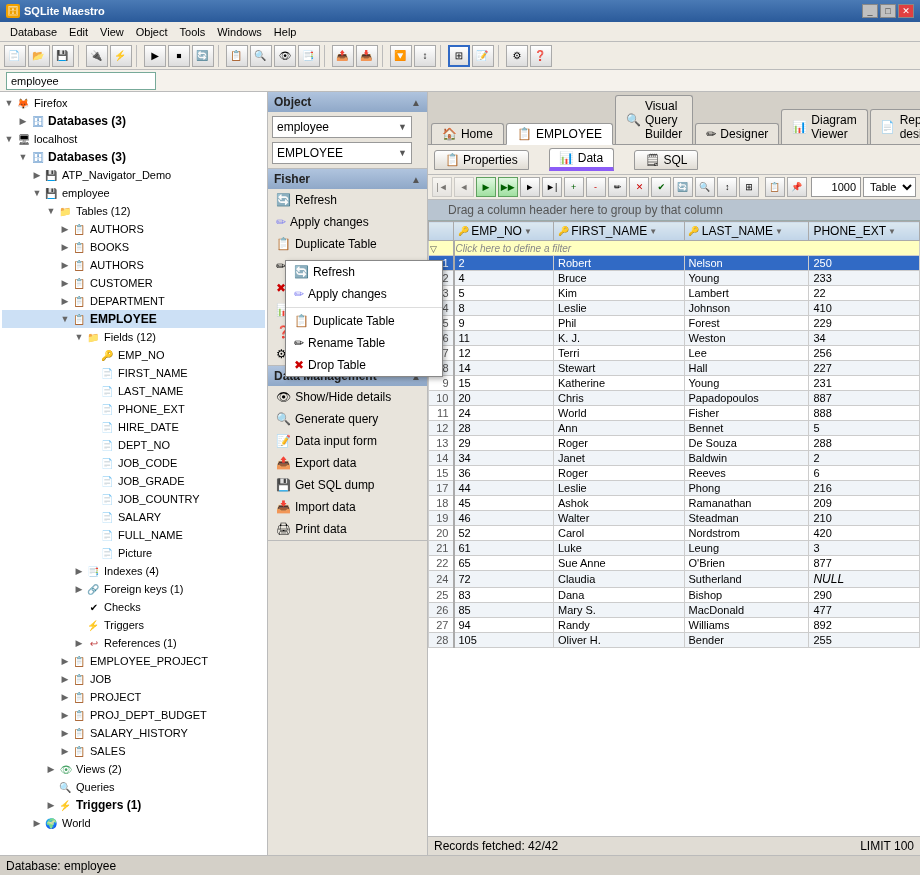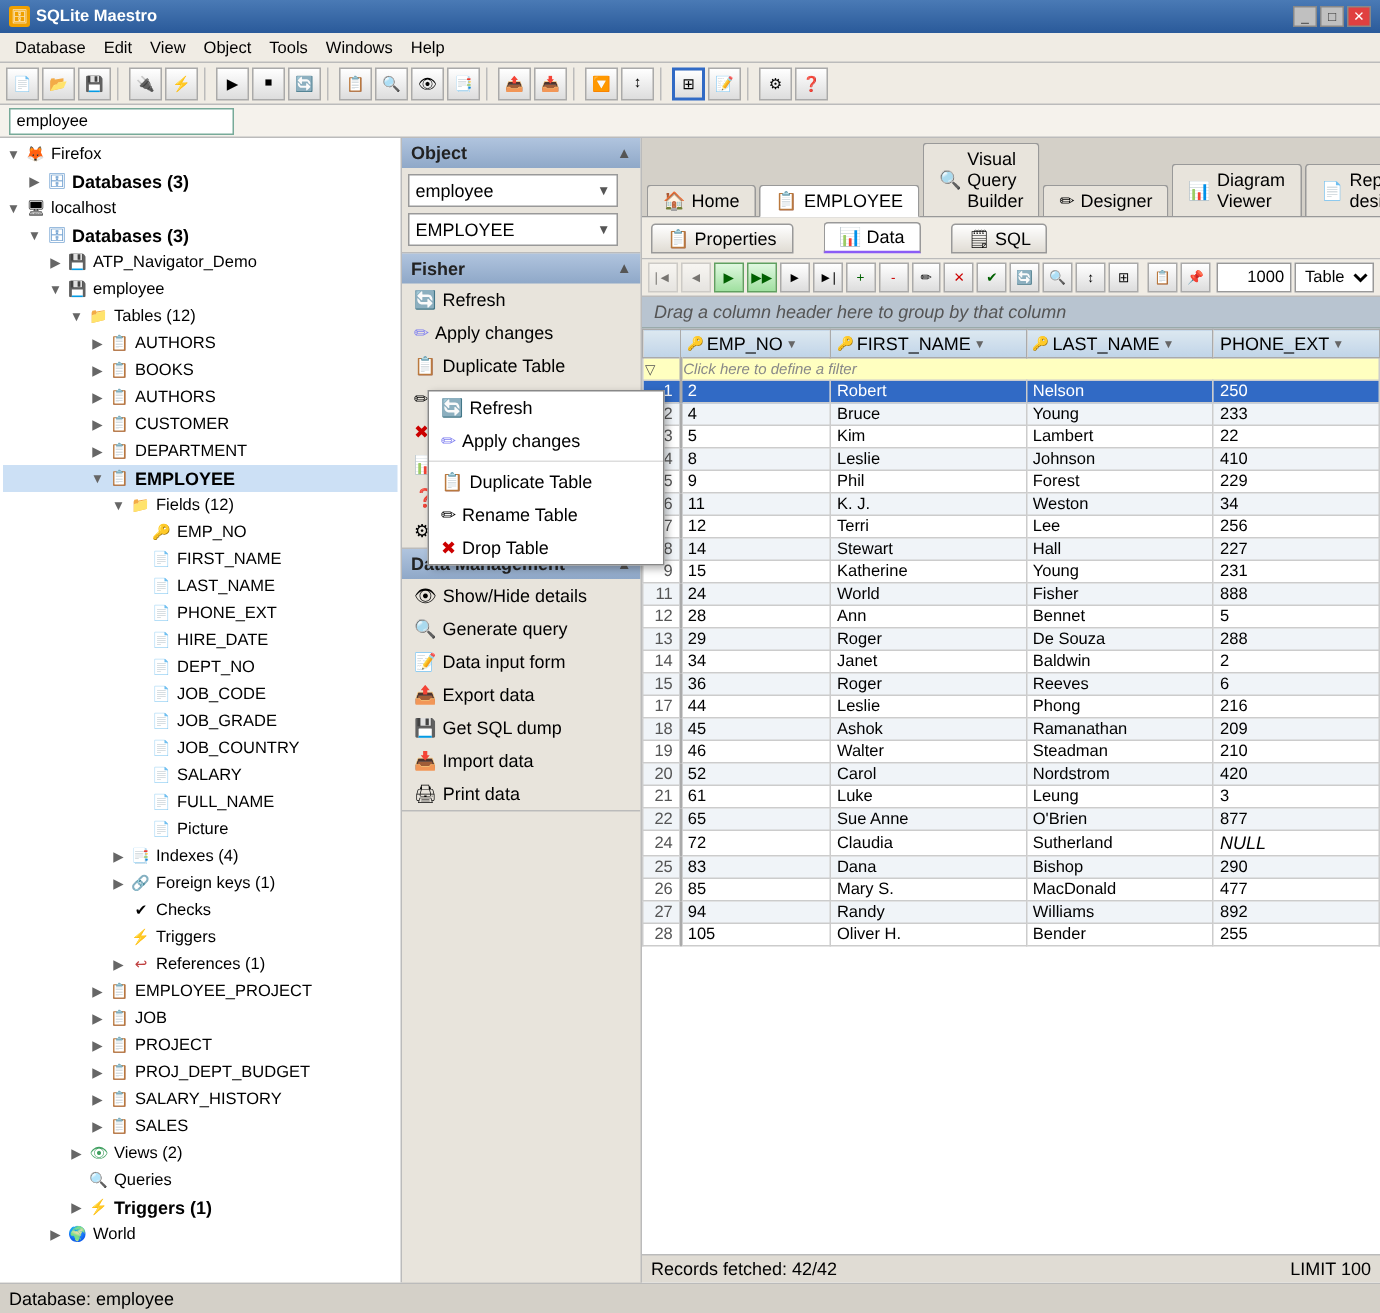--- a/index.html
+++ b/index.html
@@ -63,31 +63,31 @@
     .right-panel { flex: 1; background: white; display: flex; flex-direction: column; overflow: hidden; }
     
     
     .tab-bar { background: #d4d0c8; display: flex; align-items: flex-end; padding: 3px 3px 0; gap: 2px; border-bottom: 1px solid #999; }
     .tab { background: #e8e4dc; border: 1px solid #999; border-bottom: none; padding: 3px 10px; font-size: 11px; cursor: pointer; display: flex; align-items: center; gap: 4px; border-radius: 3px 3px 0 0; }
     .tab.active { background: white; border-bottom: 1px solid white; margin-bottom: -1px; z-index: 1; }
     
     
     .sub-tab-bar { background: #f0ece4; display: flex; align-items: center; padding: 3px 6px; border-bottom: 1px solid #bbb; gap: 20px; }
     .sub-tab { background: linear-gradient(to bottom, #fff, #e0dcd4); border: 1px solid #999; padding: 2px 10px; font-size: 11px; cursor: pointer; border-radius: 3px 3px 0 0; }
-    .sub-tab.active { background: white; border-bottom: 2px solid #8b5cf6; }
+    .sub-tab.active { background: white; border-bottom: 4px solid #8b5cf6; }
     
     
     .data-toolbar { background: #f0ece4; display: flex; align-items: center; padding: 2px 4px; border-bottom: 1px solid #bbb; gap: 2px; }
     .nav-btn { width: 20px; height: 20px; background: linear-gradient(to bottom, #fff, #ddd); border: 1px solid #aaa; display: flex; align-items: center; justify-content: center; font-size: 9px; cursor: pointer; }
     .nav-btn.disabled { opacity: 0.5; cursor: default; }
     .limit-input { width: 50px; height: 20px; border: 1px solid #999; padding: 0 4px; text-align: right; font-size: 11px; }
     .table-select { height: 20px; border: 1px solid #999; background: white; padding: 0 2px; font-size: 11px; }
     
     
-    .group-by-bar { background: #b8c4d0; padding: 3px 8px; font-size: 11px; color: #555; font-style: italic; border-bottom: 1px solid #9aa; }
+    .group-by-bar { background: #b8c4d0; padding: 3px 20px; font-size: 11px; color: #555; border-bottom: 1px solid #9aa; }
     
     
     .data-table-wrapper { flex: 1; overflow: auto; }
     .data-table { border-collapse: collapse; width: 100%; }
     .data-table th { background: linear-gradient(to bottom, #dce8f0, #c0d4e8); border: 1px solid #aaa; padding: 2px 4px; font-size: 11px; font-weight: normal; white-space: nowrap; position: sticky; top: 0; }
     .data-table th .col-header { display: flex; align-items: center; gap: 2px; }
     .data-table th .key-icon { color: #f0a000; font-size: 9px; }
     .data-table th .sort-btn { font-size: 8px; color: #666; cursor: pointer; }
     .data-table td { border: 1px solid #ccc; padding: 1px 4px; font-size: 11px; white-space: nowrap; }
     .data-table tr:nth-child(even) td { background: #f0f4f8; }
@@ -737,20 +737,27 @@
               <td>227</td>
             </tr>
             <tr>
               <td class="row-num">9</td>
               <td>15</td>
               <td>Katherine</td>
               <td>Young</td>
               <td>231</td>
             </tr>
             <tr>
+              <td class="row-num">10</td>
+              <td>20</td>
+              <td>Chris</td>
+              <td>Papadopoulos</td>
+              <td>887</td>
+            </tr>
+            <tr>
               <td class="row-num">11</td>
               <td>24</td>
               <td>World</td>
               <td>Fisher</td>
               <td>888</td>
             </tr>
             <tr>
               <td class="row-num">12</td>
               <td>28</td>
               <td>Ann</td>

